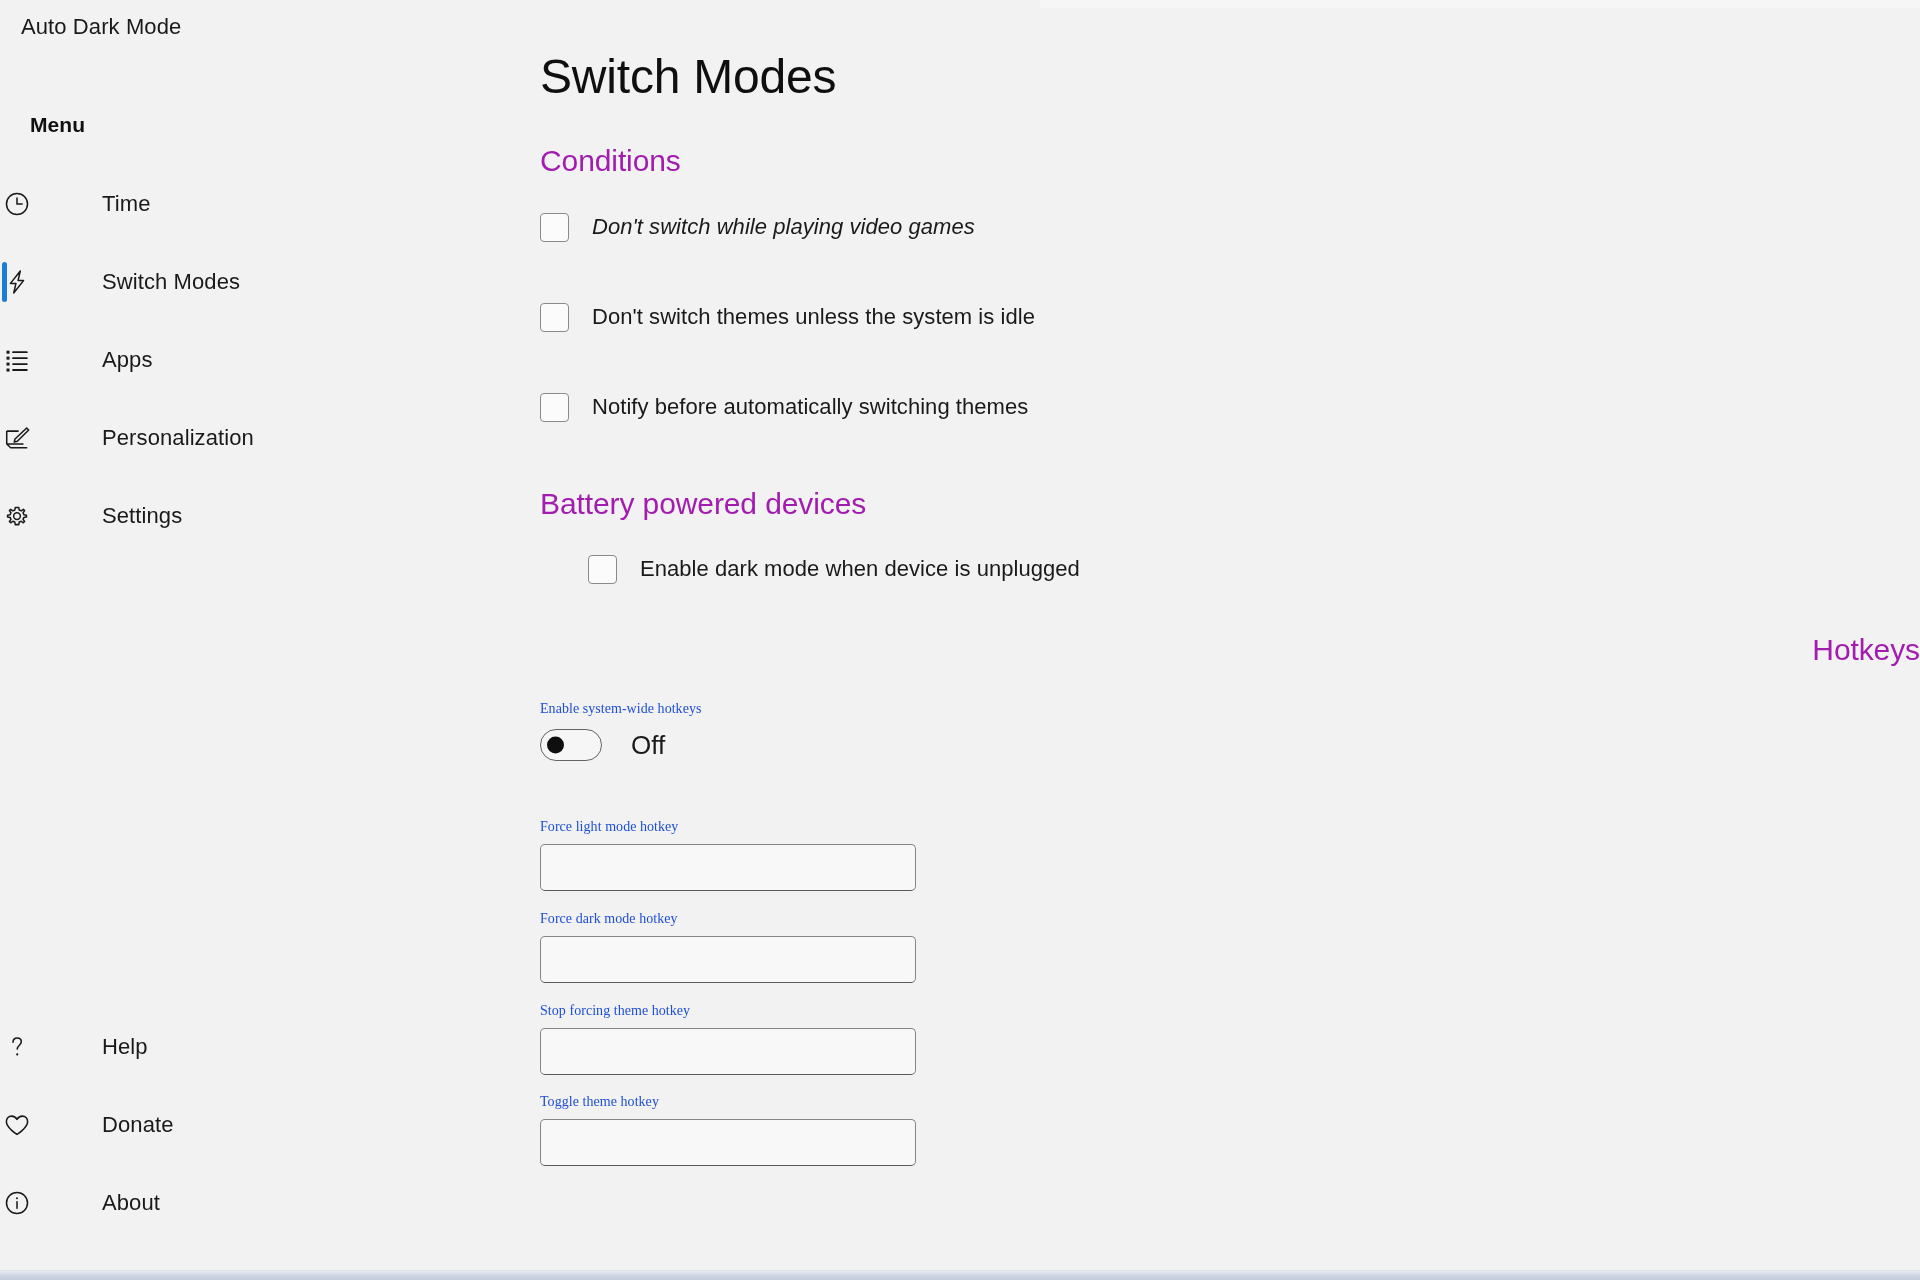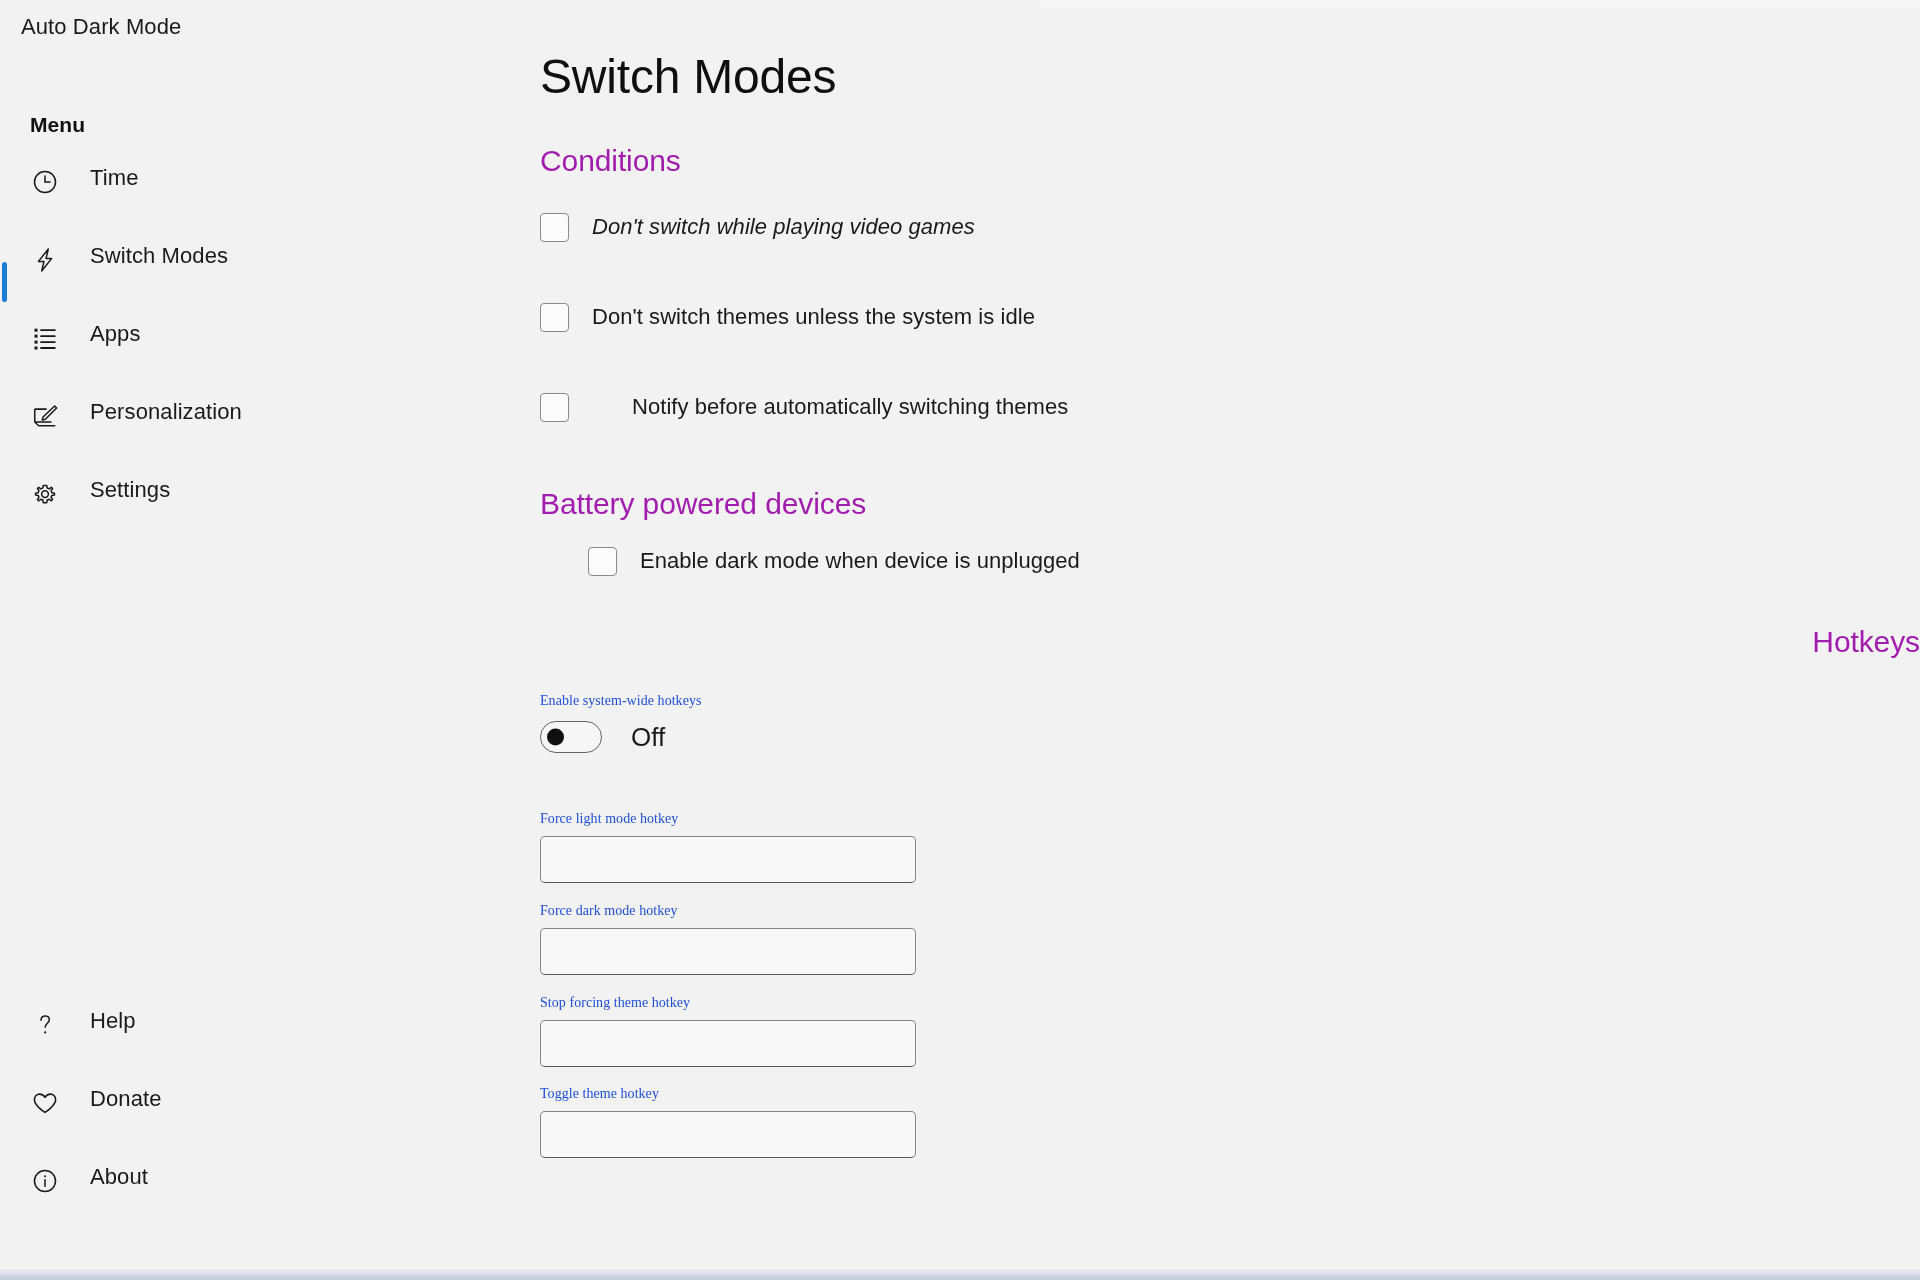--- a/index.html
+++ b/index.html
@@ -81,24 +81,25 @@
     margin-top: auto;
     margin-bottom: 28px;
     display: flex;
     flex-direction: column;
   }
 
   .nav-item {
     position: relative;
     height: 78px;
     display: flex;
-    align-items: flex-start;
-    padding-left: 28px;
+    align-items: center;
+    padding-left: 0;
     cursor: default;
     background: transparent;
+    gap: 40px;
   }
 
   .nav-item .accent {
     position: absolute;
     left: 2px;
     top: 50%;
     transform: translateY(-50%);
     width: 5px;
     height: 40px;
     border-radius: 3px;
@@ -159,22 +160,22 @@
 
   .check-row {
     display: flex;
     align-items: center;
     height: 40px;
     cursor: default;
   }
 
   .check-row.c1 { margin-top: 29px; font-style: italic; }
   .check-row.c2 { margin-top: 50px; }
-  .check-row.c3 { margin-top: 50px; gap: 40px; }
-  .check-row.b1 { margin-top: 20px; padding-left: 48px; }
+  .check-row.c3 { margin-top: 50px; }
+  .check-row.b1 { margin-top: 28px; padding-left: 48px; }
 
   .checkbox-box {
     width: 29px;
     height: 29px;
     flex: 0 0 29px;
     border: 1.6px solid #8a8a8a;
     border-radius: 4px;
     background: #fbfbfb;
   }
 

